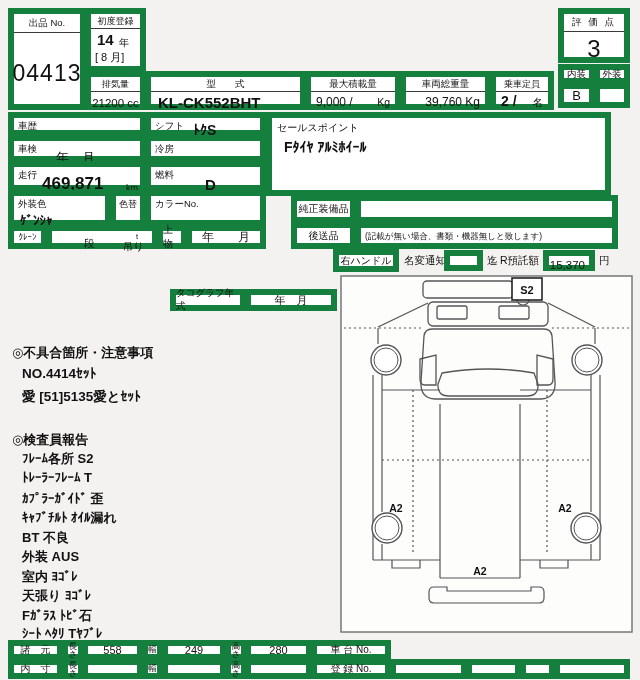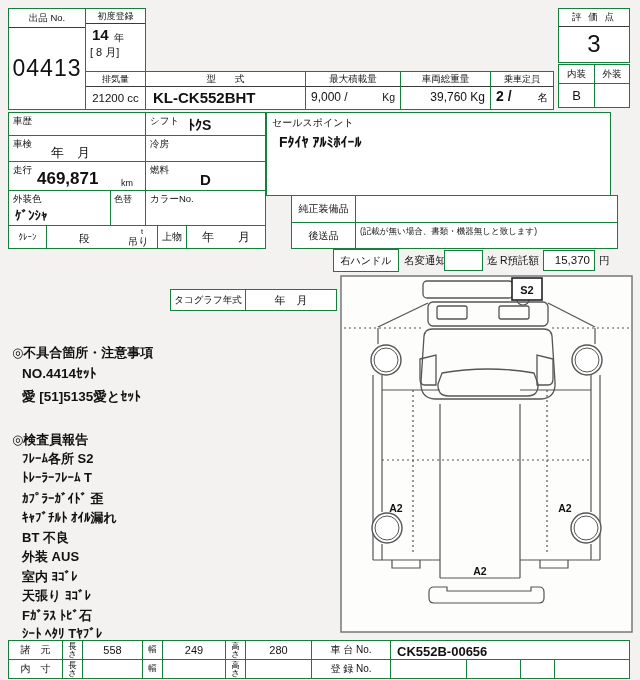--- a/index.html
+++ b/index.html
@@ -1,18 +1,18 @@
 <!DOCTYPE html>
 <html><head>
 <meta charset="utf-8">
 <style>
   html,body{margin:0;padding:0;}
   body{background:#e7e7e5;font-family:"Liberation Sans","DejaVu Sans",sans-serif;color:#111;}
   .sheet{position:relative;width:640px;height:680px;background:#f3f2f0;overflow:hidden;}
-  .c{position:absolute;box-sizing:border-box;border:1px solid #15803d;background:#fff;}
+  .c{position:absolute;box-sizing:border-box;border:6px solid #15803d;background:#fff;}
   .t{position:absolute;box-sizing:border-box;white-space:nowrap;}
   .fx{display:flex;align-items:center;justify-content:center;}
   .lb{font-size:9.5px;color:#111;}
   .hdr{border-bottom:1px solid #3a3a3a;}
   svg text{font-family:"Liberation Sans","DejaVu Sans",sans-serif;fill:#111;}
 </style>
 </head>
 <body>
 
 <div class="sheet">
@@ -204,23 +204,20 @@
   </div>
 
   <div class="c fx" style="left:8px;top:640px;width:55px;height:20px;font-size:10px;">諸　元</div>
   <div class="c fx" style="left:62px;top:640px;width:21px;height:20px;font-size:8.5px;line-height:8px;padding:1px 5px;white-space:normal;word-break:break-all;text-align:center;">長さ</div>
   <div class="c fx" style="left:82px;top:640px;width:61px;height:20px;font-size:11px;">558</div>
   <div class="c fx" style="left:142px;top:640px;width:21px;height:20px;font-size:8.5px;">幅</div>
   <div class="c fx" style="left:162px;top:640px;width:64px;height:20px;font-size:11px;">249</div>
   <div class="c fx" style="left:225px;top:640px;width:21px;height:20px;font-size:8.5px;line-height:8px;padding:1px 5px;white-space:normal;word-break:break-all;text-align:center;">高さ</div>
   <div class="c fx" style="left:245px;top:640px;width:67px;height:20px;font-size:11px;">280</div>
   <div class="c fx" style="left:311px;top:640px;width:80px;height:20px;font-size:10px;">車 台 No.</div>
-  <div class="c" style="left:390px;top:640px;width:240px;height:20px;">
-    <div class="t" style="left:6px;top:3px;font-size:13px;font-weight:bold;">CK552B-00656</div>
-  </div>
 
   <div class="c fx" style="left:8px;top:659px;width:55px;height:20px;font-size:10px;">内　寸</div>
   <div class="c fx" style="left:62px;top:659px;width:21px;height:20px;font-size:8.5px;line-height:8px;padding:1px 5px;white-space:normal;word-break:break-all;text-align:center;">長さ</div>
   <div class="c fx" style="left:82px;top:659px;width:61px;height:20px;font-size:11px;"></div>
   <div class="c fx" style="left:142px;top:659px;width:21px;height:20px;font-size:8.5px;">幅</div>
   <div class="c fx" style="left:162px;top:659px;width:64px;height:20px;font-size:11px;"></div>
   <div class="c fx" style="left:225px;top:659px;width:21px;height:20px;font-size:8.5px;line-height:8px;padding:1px 5px;white-space:normal;word-break:break-all;text-align:center;">高さ</div>
   <div class="c fx" style="left:245px;top:659px;width:67px;height:20px;font-size:11px;"></div>
   <div class="c fx" style="left:311px;top:659px;width:80px;height:20px;font-size:10px;">登 録 No.</div>
   <div class="c" style="left:390px;top:659px;width:77px;height:20px;"></div>

